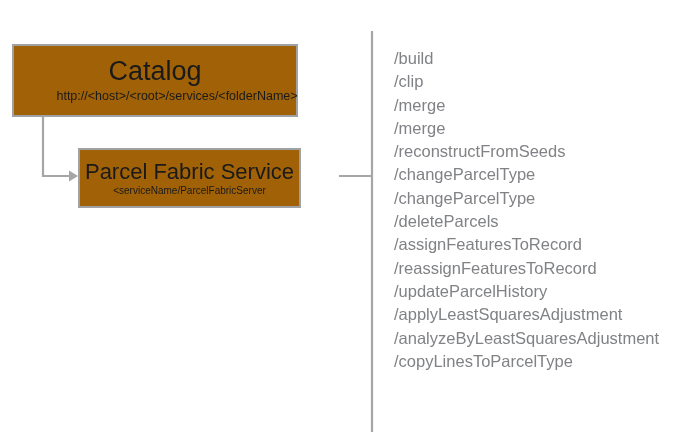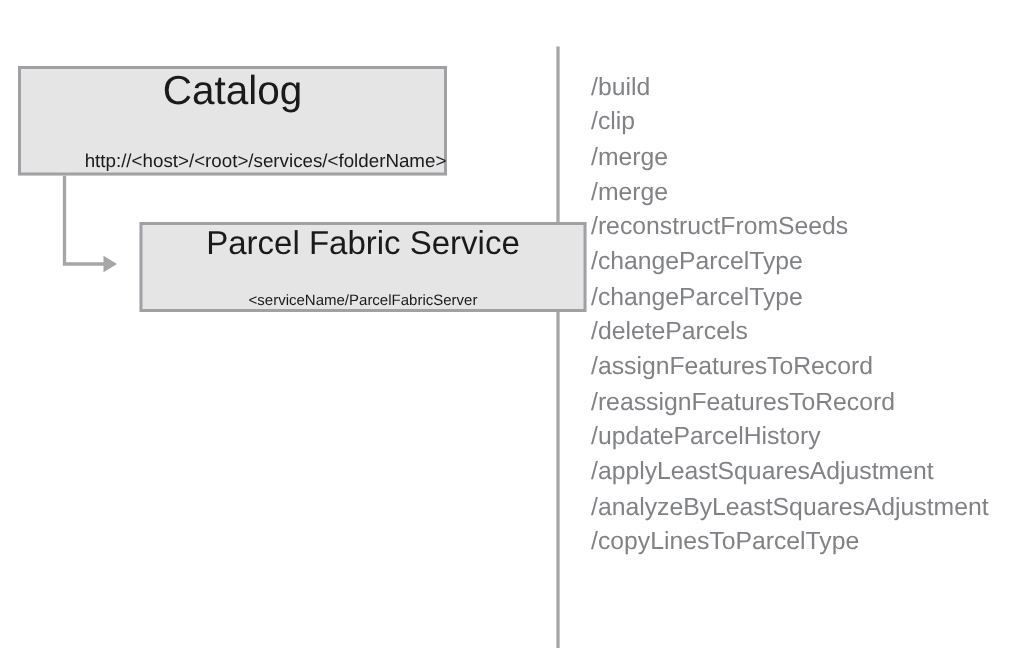--- a/index.html
+++ b/index.html
@@ -19,26 +19,26 @@
     position: absolute;
     left: 0; top: 0;
     width: 690px;
     height: 442px;
   }
 
   
   .node {
     position: absolute;
     box-sizing: border-box;
-    background: #e5e5e5;
+    background: #a16207;
     border: 2px solid #9fa1a4;
     display: flex;
     flex-direction: column;
     align-items: center;
-    justify-content: space-between;
+    justify-content: center;
   }
   .node-title {
     color: #1a1a1a;
     font-weight: 400;
     line-height: 1.05;
     white-space: nowrap;
   }
   .node-subtitle {
     color: #1a1a1a;
     white-space: nowrap;
@@ -54,23 +54,23 @@
   #catalog-node .node-title {
     font-size: 27px;
     margin-bottom: 4px;
   }
   #catalog-node .node-subtitle {
     font-size: 12.5px;
     margin-left: 44px;
   }
 
   #service-node {
-    left: 93px;
+    left: 78px;
     top: 148px;
-    width: 298px;
+    width: 223px;
     height: 60px;
   }
   #service-node .node-title {
     font-size: 22px;
     margin-bottom: 2px;
   }
   #service-node .node-subtitle {
     font-size: 10px;
   }
 

